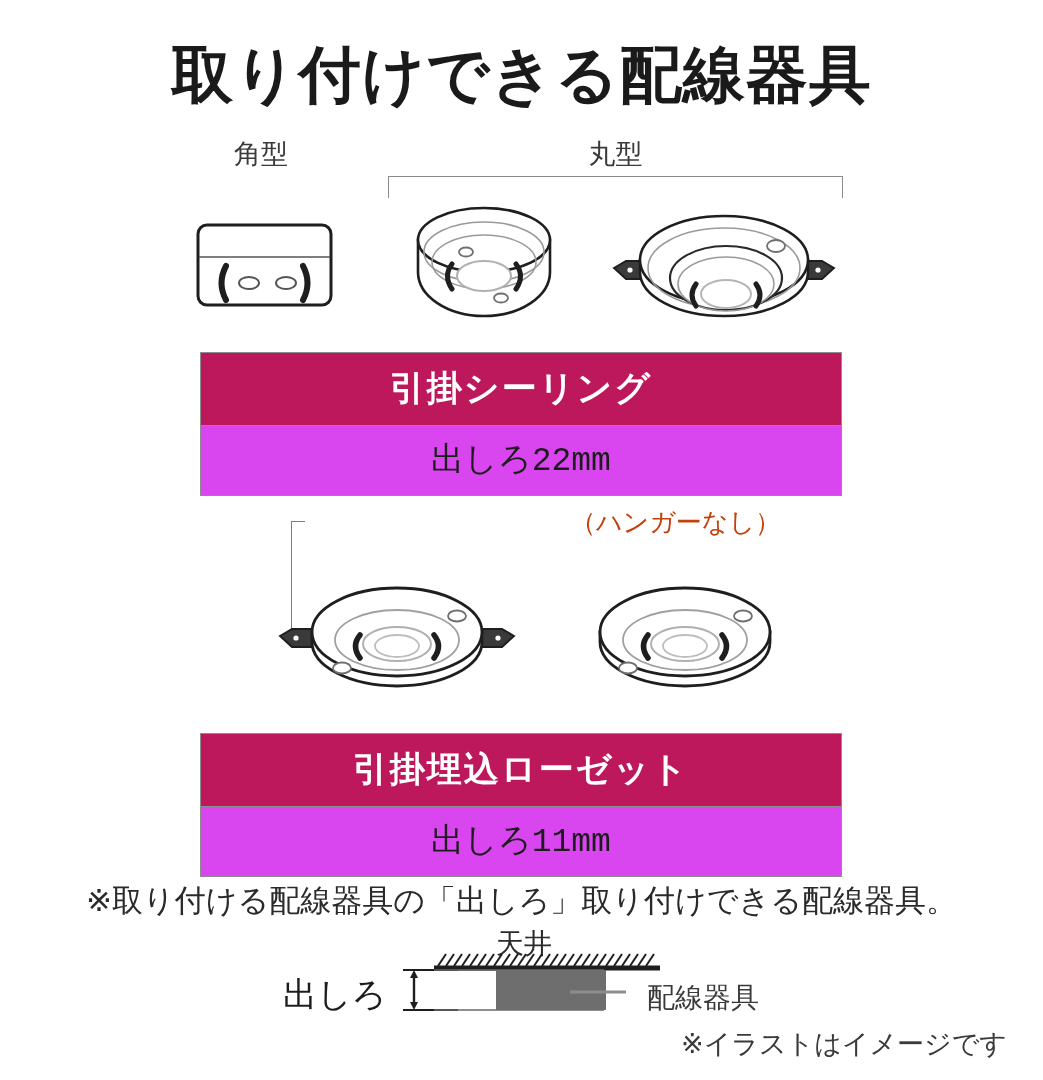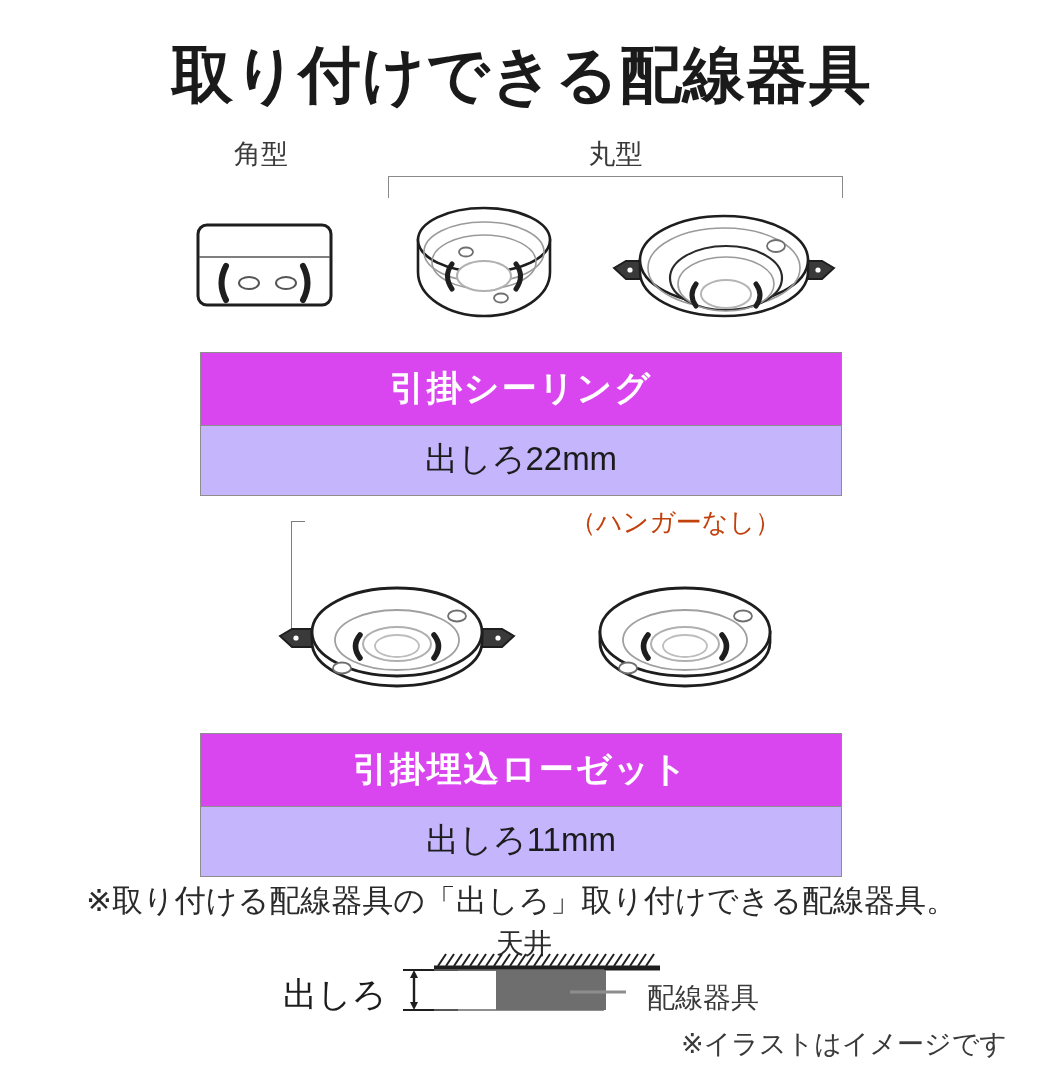--- a/index.html
+++ b/index.html
@@ -72,39 +72,40 @@
   .illus { position: absolute; }
 
   
   .spec-table {
     position: absolute;
     left: 200px;
     width: 642px;
     box-sizing: border-box;
   }
   .spec-head {
-    background: #d946ef;
+    background: #be185d;
     color: #ffffff;
     font-size: 35px;
     font-weight: 700;
     letter-spacing: 2px;
     text-align: center;
     padding: 12px 0 13px 0;
     box-sizing: border-box;
     border: 1.5px solid #8d8d8d;
     border-bottom: none;
   }
   .spec-body {
-    background: #c4b5fd;
+    background: #d946ef;
     color: #1c1c1c;
     font-size: 33px;
     text-align: center;
     padding: 11px 0 13px 0;
     box-sizing: border-box;
     border: 1.8px solid #8d8d8d;
+    font-family: Liberation Mono, monospace;
   }
 
   
   #label-hanger-yes {
     position: absolute;
     left: 288px;
     top: 505px;
     font-size: 26px;
     color: #3a3a3a;
     white-space: nowrap;

